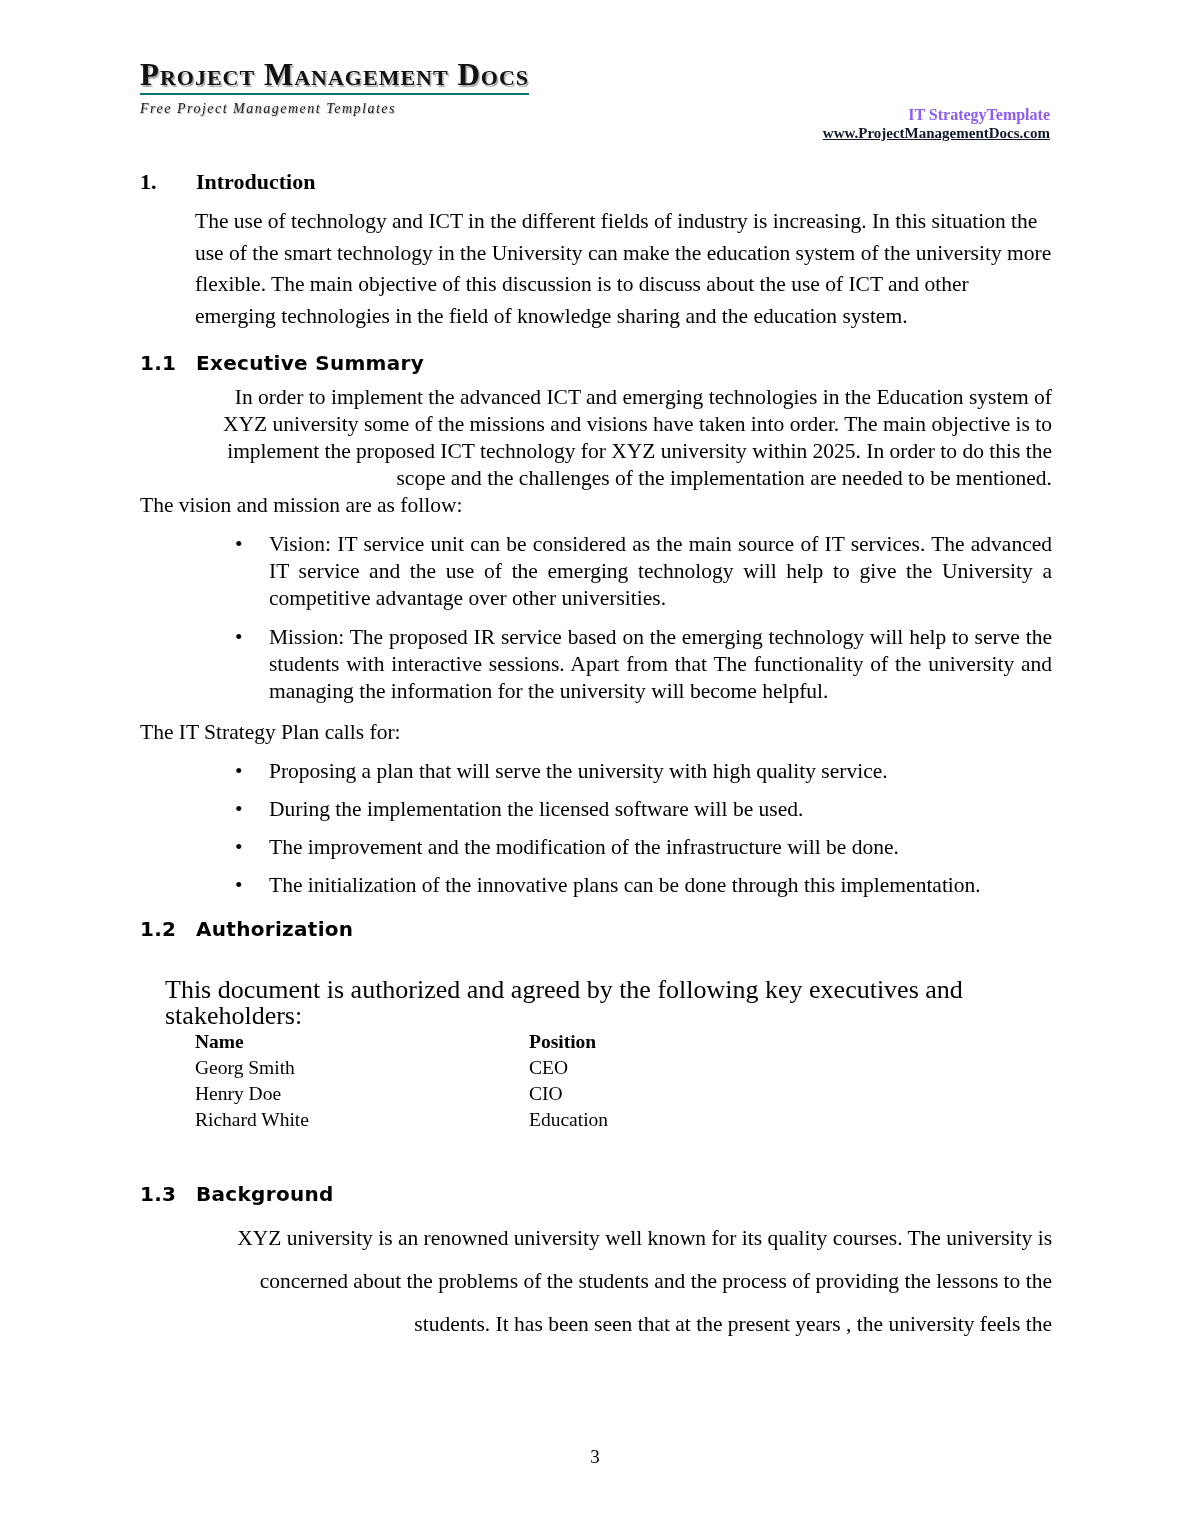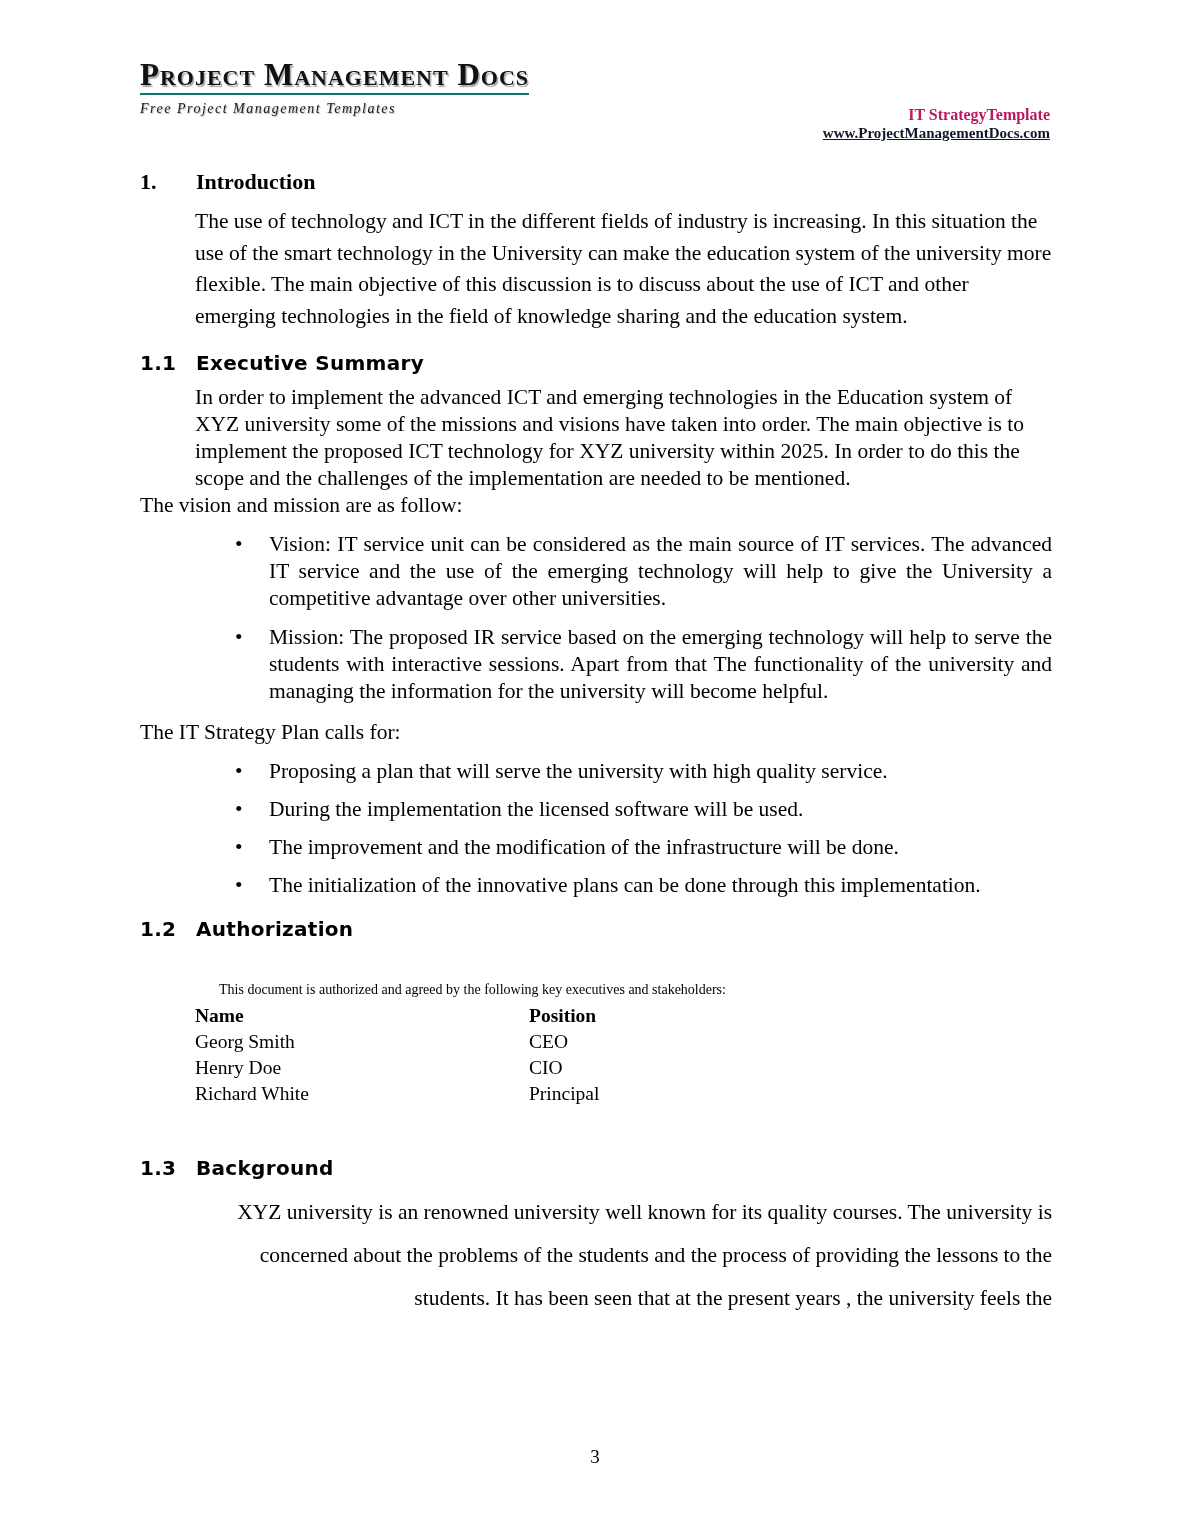--- a/index.html
+++ b/index.html
@@ -38,21 +38,21 @@
     text-shadow: 1px 1px 1px rgba(0,0,0,0.3);
     margin-top: 6px;
   }
   .header-right {
     position: absolute;
     right: 140px;
     top: 106px;
     text-align: right;
     font-family: "Liberation Serif", serif;
   }
-  .doc-title { font-weight: bold; font-size: 16px; color: #be185d; line-height: 18px; }
+  .doc-title { font-weight: bold; font-size: 16px; color: #8b5cf6; line-height: 18px; }
   .site-link {
     display: inline-block;
     font-weight: bold;
     font-size: 15px;
     color: #0f172a;
     text-decoration: underline;
     line-height: 18px;
   }
 
   
@@ -76,21 +76,21 @@
     font-size: 20px;
     line-height: 26px;
     letter-spacing: 0.3px;
   }
   .h2 .sec-num { display: inline-block; width: 56px; }
   .body-par {
     margin-left: 55px;
     font-size: 21.5px;
     line-height: 31.6px;
   }
-  .body-par.tight { line-height: 27px; }
+  .body-par.tight { line-height: 27px; text-align: right; }
   .flush-line { font-size: 21.5px; line-height: 27px; }
   .h2.mt-exec { margin-top: 18px; margin-bottom: 8px; }
   .bullets {
     list-style: none;
     margin: 12px 0 0 93px;
   }
   .bullets li {
     position: relative;
     padding-left: 36px;
     font-size: 21.5px;
@@ -101,23 +101,23 @@
   .bullets li::before {
     content: "\2022";
     position: absolute;
     left: 2px;
     top: 0;
   }
   .bullets.spaced li { margin-bottom: 11px; text-align: left; }
   .plan-leadin { margin-top: 14px; }
   .h2.mt-auth { margin-top: 17px; }
   .auth-intro {
-    margin-left: 79px;
+    margin-left: 25px;
     margin-top: 35px;
-    font-size: 14px;
+    font-size: 26px;
     line-height: 26px;
   }
   .auth-table {
     margin-left: 55px;
     border-collapse: collapse;
     font-size: 19.5px;
   }
   .auth-table th, .auth-table td {
     text-align: left;
     font-weight: normal;
@@ -197,21 +197,21 @@
         <tr>
           <td>Georg Smith</td>
           <td>CEO</td>
         </tr>
         <tr>
           <td>Henry Doe</td>
           <td>CIO</td>
         </tr>
         <tr>
           <td>Richard White</td>
-          <td>Principal</td>
+          <td>Education</td>
         </tr>
       </tbody>
     </table>
 
     <div class="h2 mt-bg">
       <span class="sec-num">1.3</span><span>Background</span>
     </div>
     <p class="body-par bg-par">XYZ university is an renowned university  well known for its quality courses. The university is concerned about the problems of the students and the process of providing the lessons to the students. It has been seen that at the present years , the university feels the</p>
 
   </div>

